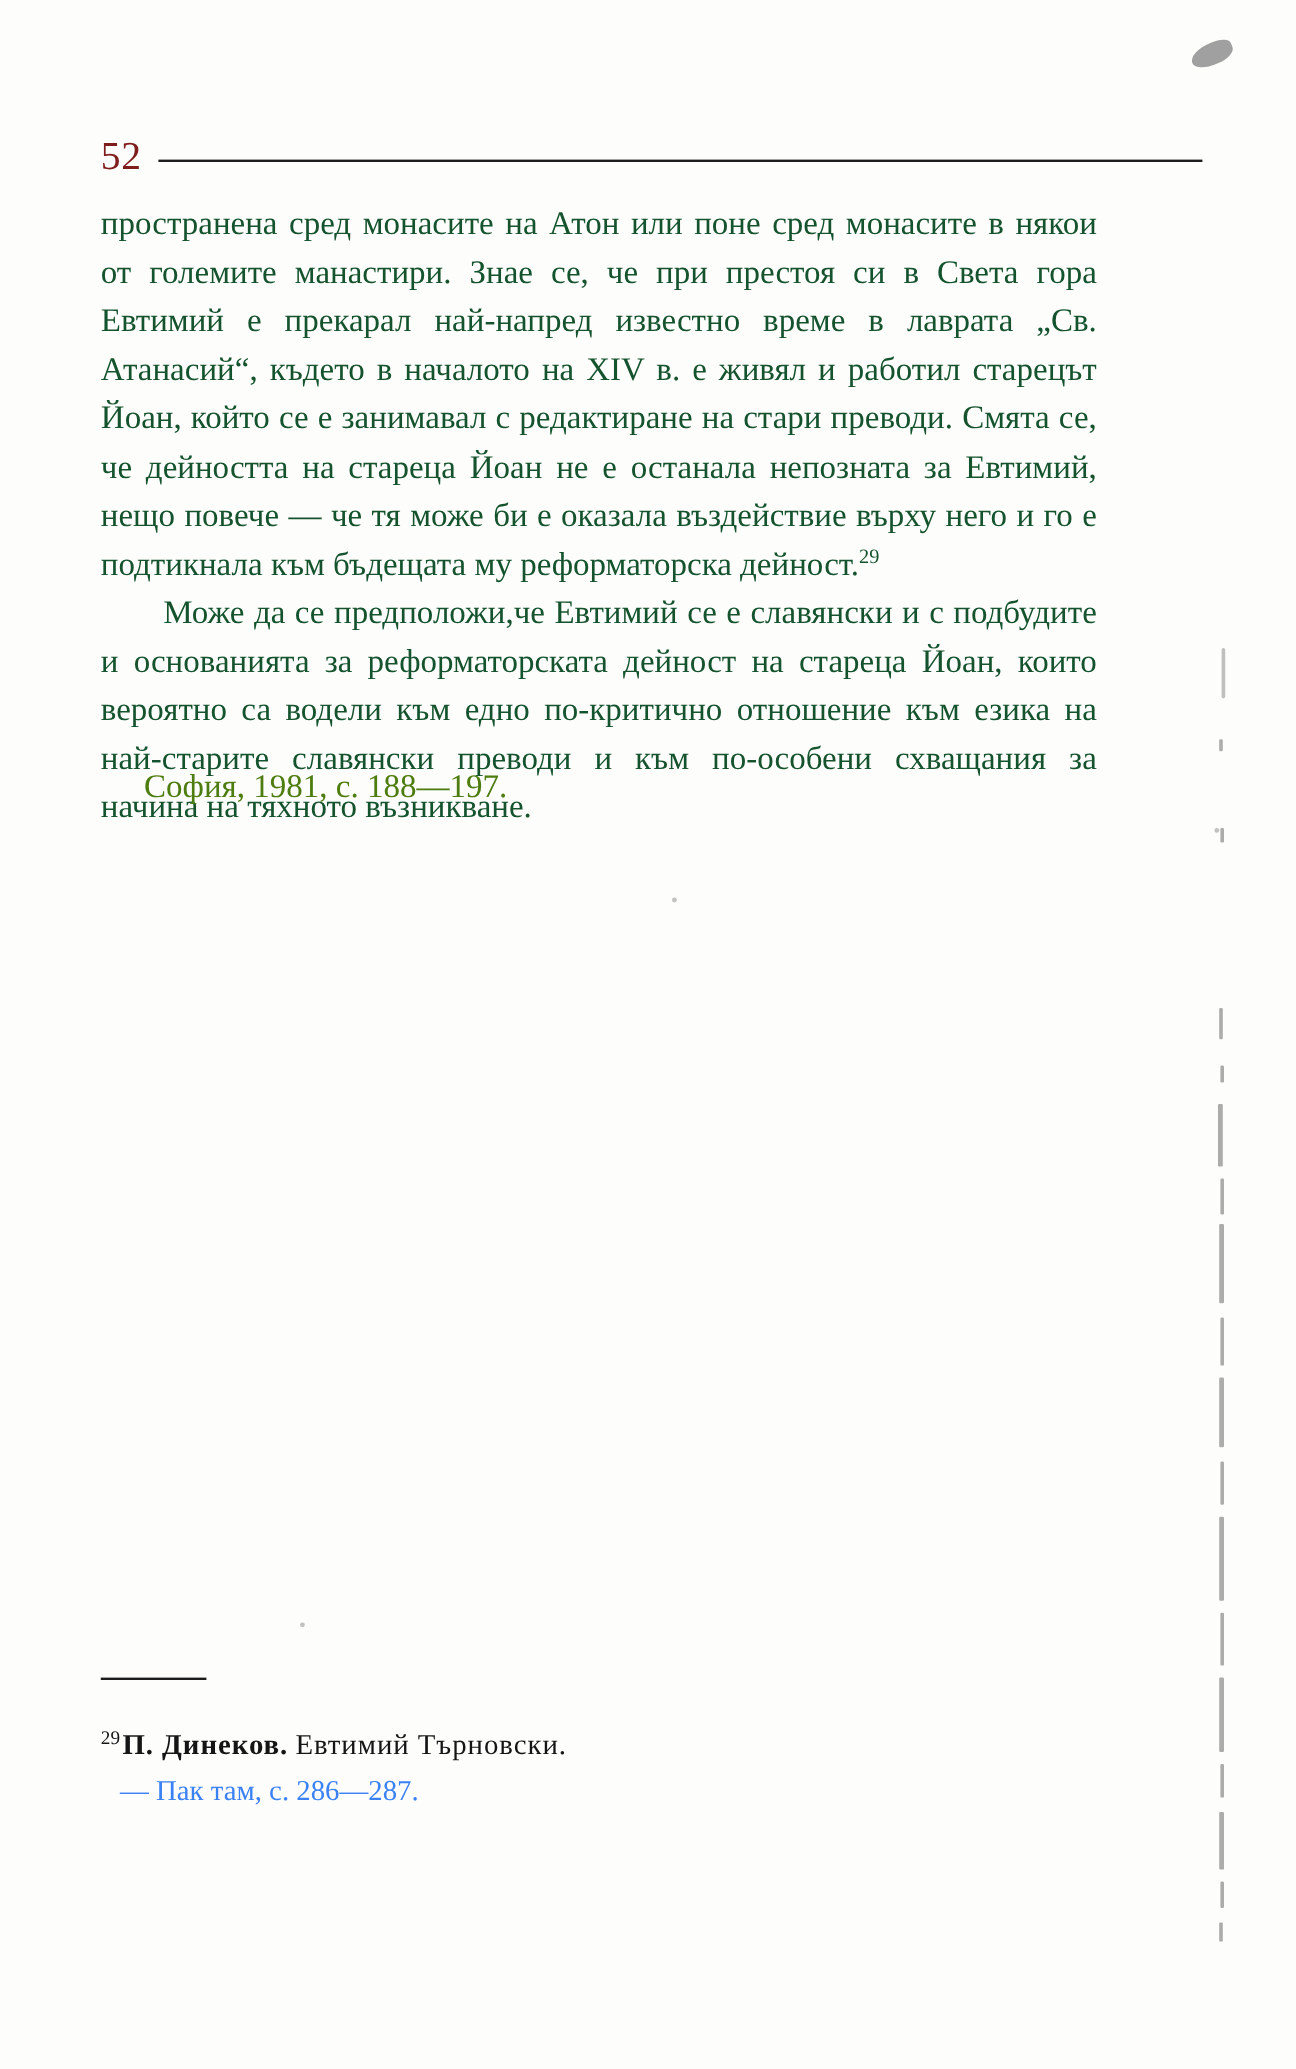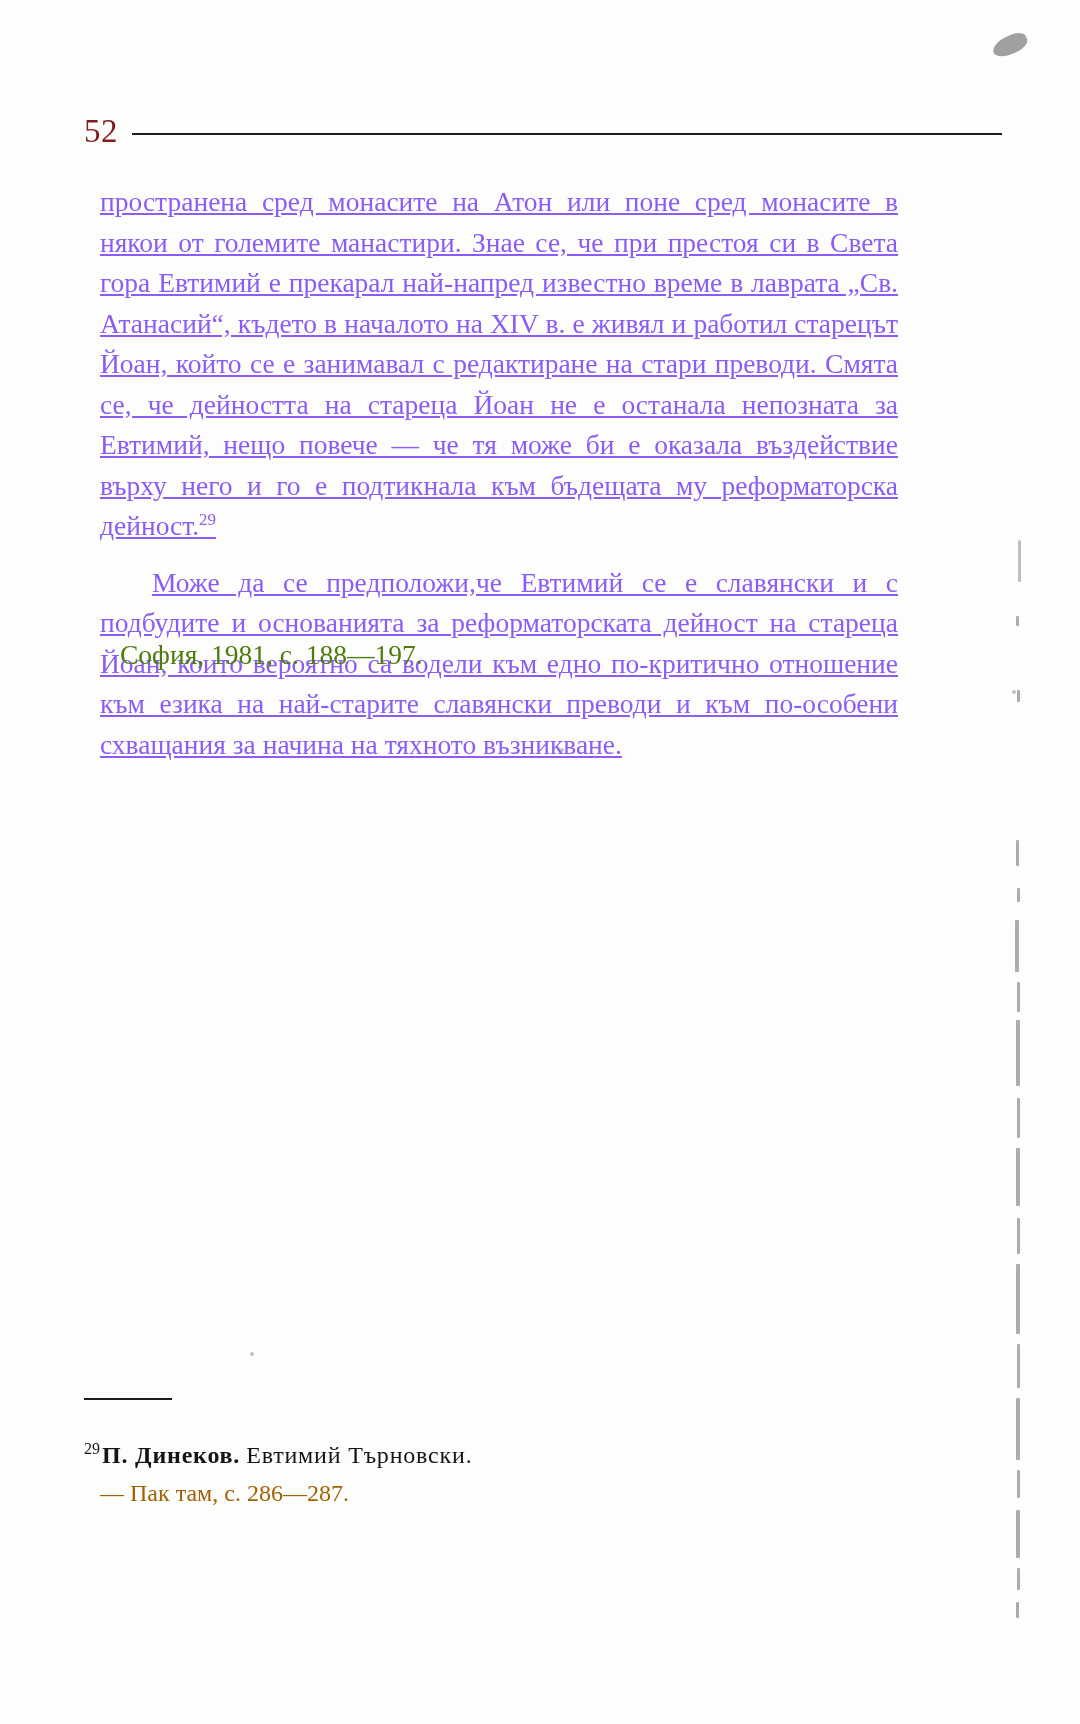--- a/index.html
+++ b/index.html
@@ -57,28 +57,27 @@
   }
 
   
   .body-col {
     position: absolute;
     top: 166px;
     left: 84px;
     width: 830px;
   }
   p.para {
-    margin: 16px;
+    margin: 0;
     font-size: 27.5px;
     line-height: 40.5px;
     text-align: justify;
     text-justify: inter-word;
-    color: #8b5cf6;
+    color: #14532d;
     hyphens: manual;
-    text-decoration: underline;
   }
   p.para + p.para {
     text-indent: 52px;
   }
   sup.fn {
     font-size: 17px;
     vertical-align: super;
     line-height: 0;
   }
 
@@ -130,21 +129,21 @@
   }
   .fn-line b {
     font-weight: bold;
   }
   .fn-line .spaced {
     letter-spacing: 0.8px;
   }
   .fn-line2 {
     font-size: 24px;
     line-height: 34px;
-    color: #a16207;
+    color: #3b82f6;
     margin-top: 4px;
     margin-left: 16px;
   }
 
   
   .scan-mark {
     position: absolute;
     background: #8d8d8d;
     opacity: 0.55;
   }

